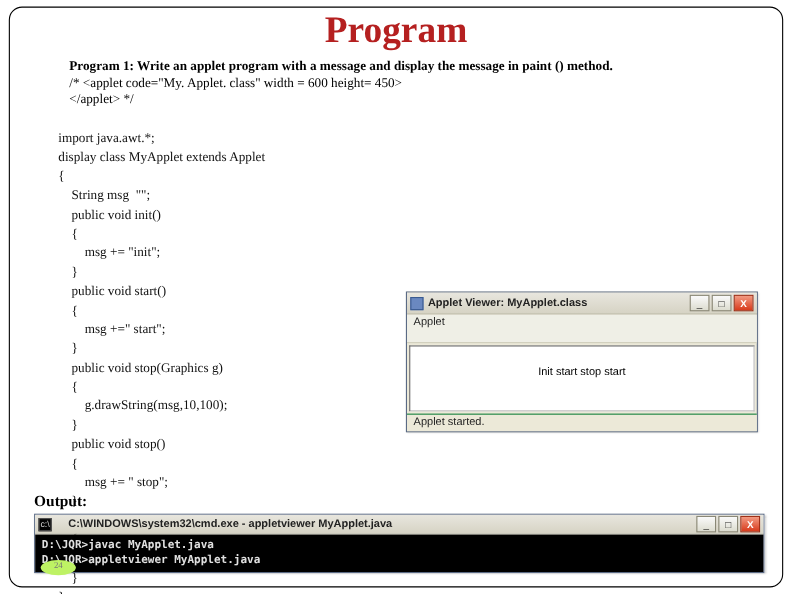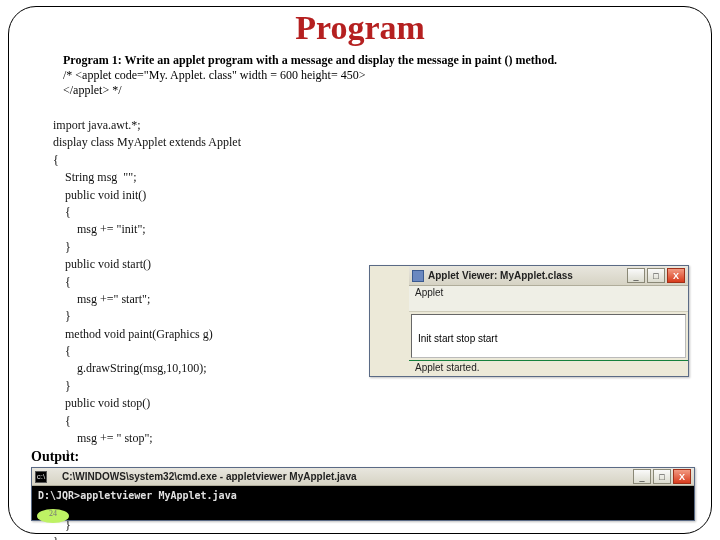--- a/index.html
+++ b/index.html
@@ -8,21 +8,21 @@
     height: 540px;
     background: #fff;
     font-family: "Times New Roman", serif;
     position: relative;
     overflow: hidden;
   }
   .slide-frame {
     position: absolute;
     top: 6px; left: 8px; right: 8px; bottom: 6px;
     border: 1px solid #000;
-    border-radius: 28px;
+    border-radius: 12px;
     background: #fff;
   }
   .title {
     text-align: center;
     font-size: 34px;
     font-weight: bold;
     color: #b52020;
     margin-top: 2px;
     font-family: "Times New Roman", serif;
   }
@@ -58,21 +58,20 @@
     position: absolute;
     left: 360px;
     top: 258px;
     width: 320px;
     border: 1px solid #5a6a85;
     background: #ece9d8;
     font-family: Tahoma, Arial, sans-serif;
     font-size: 10px;
     box-shadow: 1px 1px 2px rgba(0,0,0,0.25);
     filter: blur(0.25px);
-    padding-left: 39px;
   }
   .applet-titlebar {
     display: flex;
     align-items: center;
     height: 20px;
     background: linear-gradient(#e8e6de, #d6d3c4);
     border-bottom: 1px solid #b0ad9b;
     padding: 0 3px;
   }
   .applet-titlebar .icon {
@@ -94,27 +93,28 @@
   .win-btn.close { background: linear-gradient(#f29a82, #d83b1c); color: #fff; font-weight: bold; border-color: #a03018; }
   .applet-menubar {
     height: 26px;
     padding: 1px 6px;
     background: #efefe6;
     border-bottom: 1px solid #cfccba;
     font-size: 10px;
     color: #222;
   }
   .applet-canvas {
-    height: 44px;
+    height: 60px;
     background: #fff;
     border: 1px inset #bbb;
     margin: 2px;
     padding: 18px 6px 0 6px;
     font-size: 10px;
     color: #000;
+    text-align: center;
   }
   .applet-status {
     height: 16px;
     padding: 1px 6px;
     background: #ece9d8;
     border-top: 1px solid #15803d;
     font-size: 10px;
     color: #222;
   }
   
@@ -184,21 +184,21 @@
     <div>{</div>
     <div>    String msg  "";</div>
     <div>    public void init()</div>
     <div>    {</div>
     <div>        msg += "init";</div>
     <div>    }</div>
     <div>    public void start()</div>
     <div>    {</div>
     <div>        msg +=" start";</div>
     <div>    }</div>
-    <div>    method void paint(Graphics g)</div>
+    <div>    public void stop(Graphics g)</div>
     <div>    {</div>
     <div>        g.drawString(msg,10,100);</div>
     <div>    }</div>
     <div>    public void stop()</div>
     <div>    {</div>
     <div>        msg += " stop";</div>
     <div>    }</div>
     <div>    public void destroy()</div>
     <div>    {</div>
     <div>        msg += " destroy";</div>
@@ -235,20 +235,21 @@
           <span>c:\</span>
         </span>
       <span class="ttl">C:\WINDOWS\system32\cmd.exe - appletviewer MyApplet.java</span>
       <div class="win-btns">
         <div class="win-btn">_</div>
         <div class="win-btn">□</div>
         <div class="win-btn close">X</div>
       </div>
     </div>
     <div class="cmd-body">
+      <div>D:\JQR&gt;javac MyApplet.java</div>
       <div>D:\JQR&gt;appletviewer MyApplet.java</div>
     </div>
   </div>
 
   <div class="slide-num">
     <span>24</span>
   </div>
 
 </div>
 

